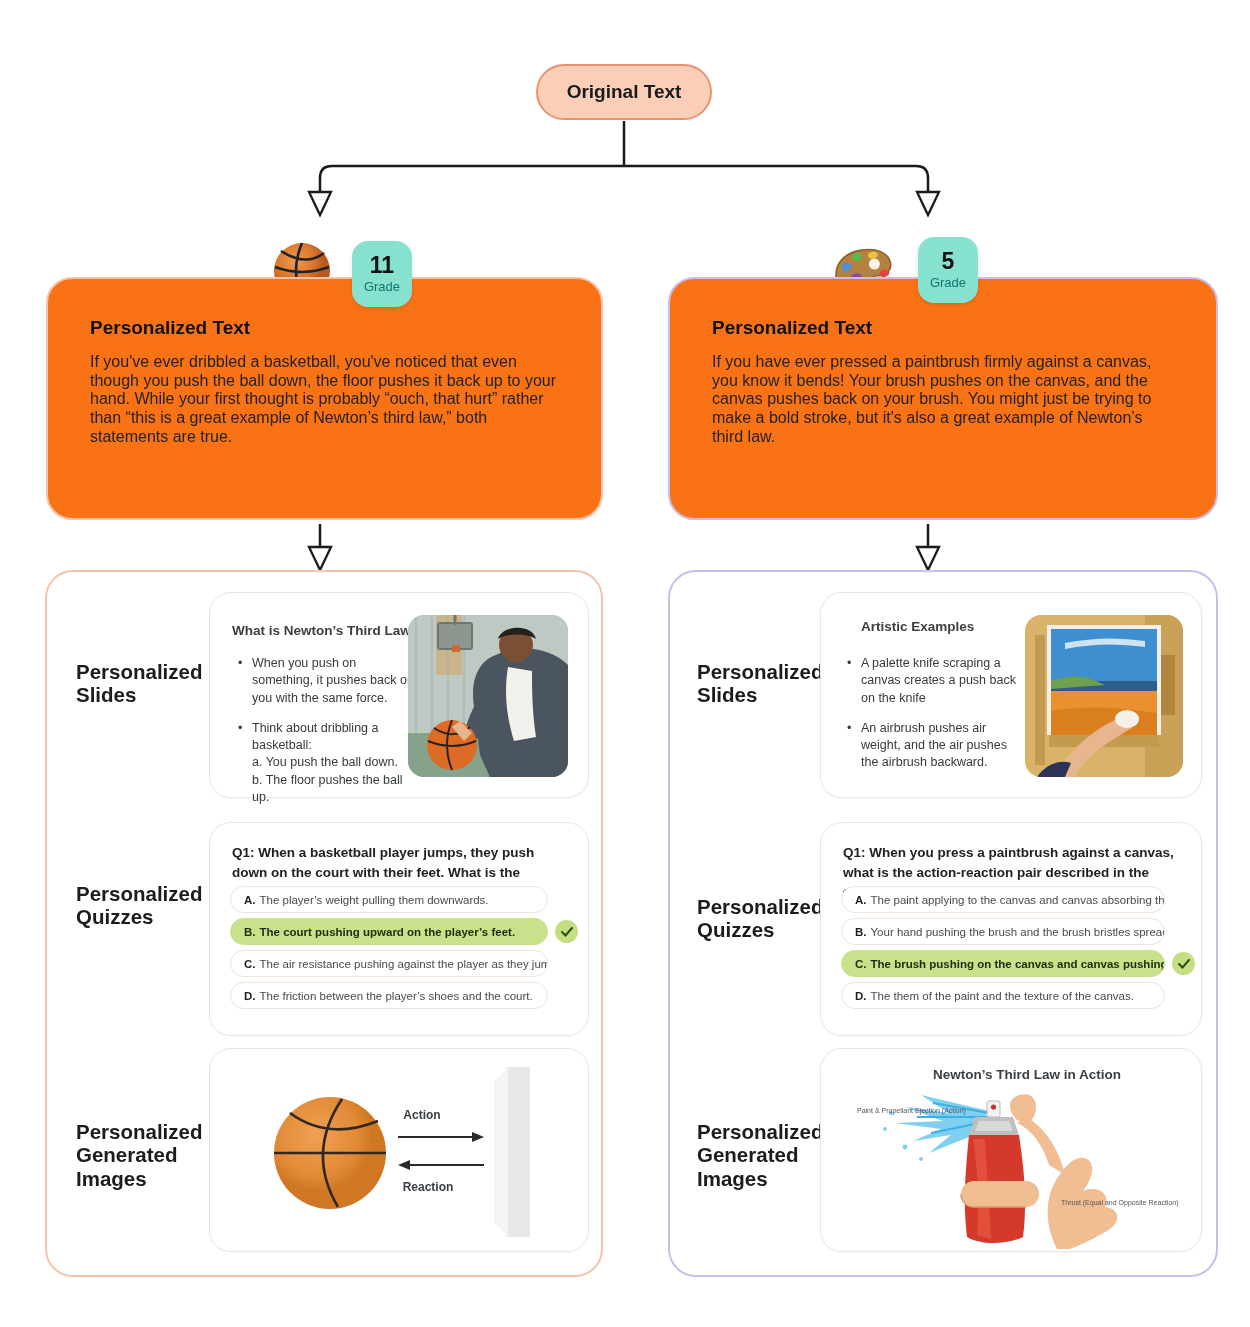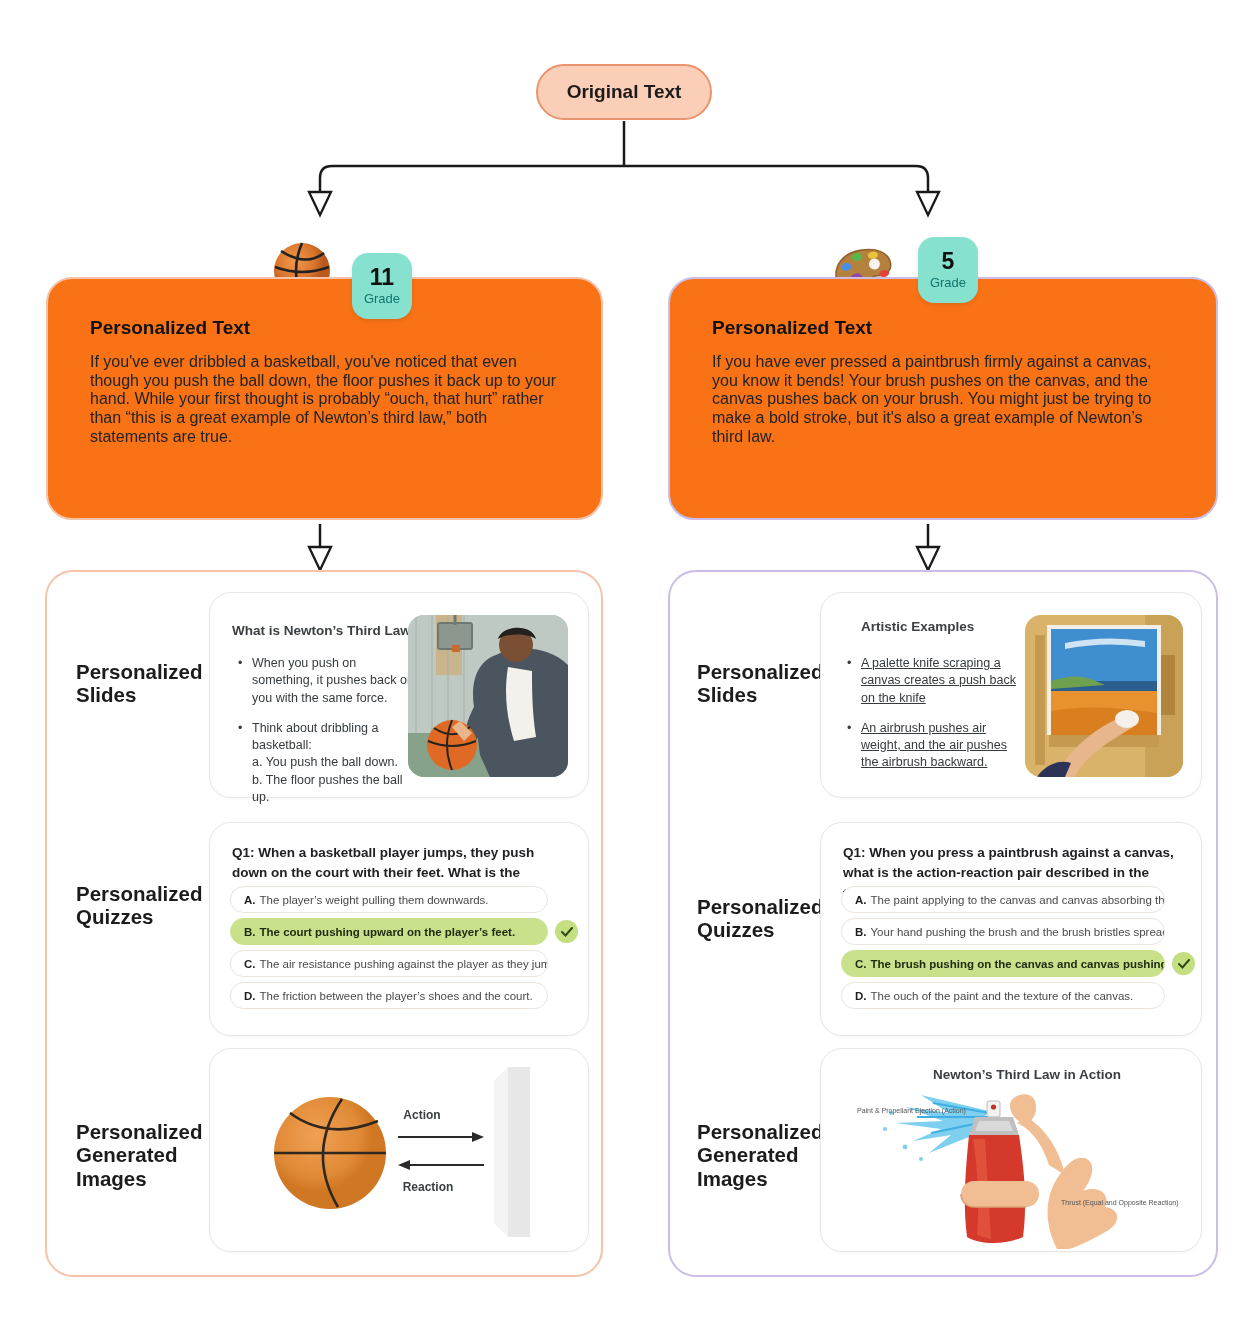--- a/index.html
+++ b/index.html
@@ -80,21 +80,21 @@
     <defs>
         <radialGradient id="bg1" cx="38%" cy="32%">
           <stop offset="0%" stop-color="#F09A4F"></stop>
           <stop offset="70%" stop-color="#D9752B"></stop>
           <stop offset="100%" stop-color="#B95A1C"></stop>
         </radialGradient>
       </defs>
     <circle cx="30" cy="30" r="28" fill="url(#bg1)"></circle>
     <path d="M3 26 Q30 36 57 26 M30 2 Q18 30 30 58 M9 10 Q34 26 52 12 M8 49 Q30 34 53 47" fill="none" stroke="#222" stroke-width="2.6"></path>
   </svg>
-  <div class="badge" style="left:352px;top:253px;">
+  <div class="badge" style="left:352px;top:241px;">
     <div class="num">11</div>
     <div class="grd">Grade</div>
   </div>
 
   <div class="tcard left">
     <h3>Personalized Text</h3>
     <p>If you've ever dribbled a basketball, you've noticed that even though you push the ball down, the floor pushes it back up to your hand. While your first thought is probably “ouch, that hurt” rather than “this is a great example of Newton’s third law,” both statements are true.</p>
   </div>
 
   <svg class="abs" style="left:832px;top:244px;" width="64" height="58" viewBox="0 0 64 58">
@@ -217,21 +217,21 @@
   </div>
 
   <div class="ocard right"></div>
 
   <div class="slabel" style="left:697px;top:660px;">Personalized Slides</div>
   <div class="slabel" style="left:697px;top:895px;">Personalized Quizzes</div>
   <div class="slabel" style="left:697px;top:1120px;">Personalized Generated Images</div>
 
   <div class="icard" style="left:820px;top:592px;width:382px;height:206px;">
     <div class="slide-title" style="left:40px;top:26px;">Artistic Examples</div>
-    <ul class="bullets" style="left:26px;top:62px;width:178px;text-decoration:underline;">
+    <ul class="bullets" style="left:26px;top:62px;width:178px;">
       <li><span class="pre">A palette knife scraping a canvas creates a push back on the knife</span></li>
       <li><span class="pre">An airbrush pushes air weight, and the air pushes the airbrush backward.</span></li>
     </ul>
     <div class="photo" style="left:204px;top:22px;width:158px;height:162px;">
       <svg width="158" height="162" viewBox="0 0 158 162">
         <rect width="158" height="162" fill="#D9B36A"></rect>
         <rect x="120" y="0" width="38" height="162" fill="#C9A258"></rect>
         <rect x="128" y="40" width="22" height="60" fill="#B2853C"></rect>
         <rect x="10" y="20" width="10" height="130" fill="#C49A50"></rect>
         <rect x="24" y="120" width="110" height="12" fill="#C49A50"></rect>
@@ -265,21 +265,21 @@
       <b>C.</b>
         <span>The brush pushing on the canvas and canvas pushing back.</span>
     </div>
     <div class="check" style="left:351px;top:129px;">
       <svg width="12" height="10" viewBox="0 0 12 10">
           <path d="M1 5 L4.5 8.5 L11 1" fill="none" stroke="#2e4a12" stroke-width="2" stroke-linecap="round"></path>
         </svg>
     </div>
     <div class="opt" style="left:20px;top:159px;width:324px;">
       <b>D.</b>
-        <span>The ouch of the paint and the texture of the canvas.</span>
+        <span>The them of the paint and the texture of the canvas.</span>
     </div>
   </div>
 
   <div class="icard" style="left:820px;top:1048px;width:382px;height:204px;">
     <div class="gen-title" style="left:16px;top:18px;">Newton’s Third Law in Action</div>
     <svg width="382" height="160" viewBox="0 0 382 160" style="position:absolute;left:0;top:40px;">
       <g>
         <path d="M168 22 L100 6 L128 24 L84 18 L122 32 L74 34 L120 40 L92 52 L130 46 L108 64 L148 48 Z" fill="#7FD0F0"></path>
         <path d="M168 24 L112 14 M168 28 L96 28 M168 32 L110 44" stroke="#3FAEE4" stroke-width="2" fill="none"></path>
         <circle cx="70" cy="24" r="2" fill="#7FD0F0"></circle>

